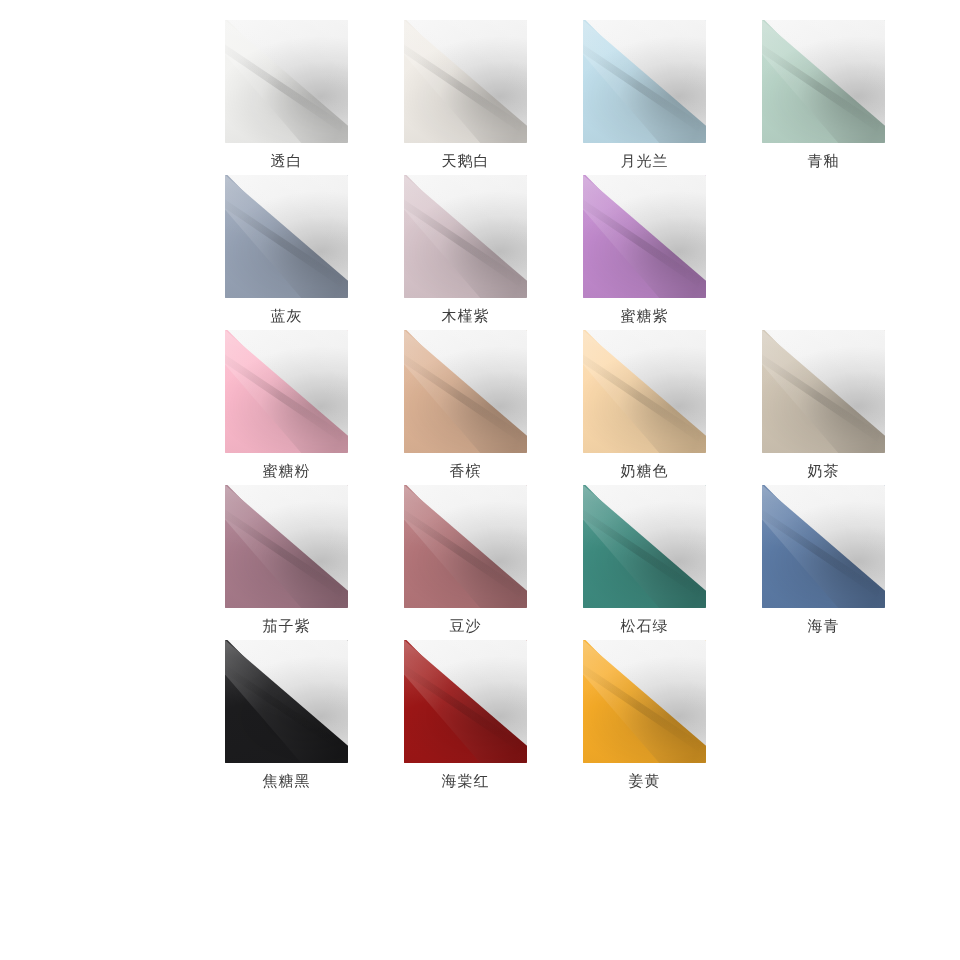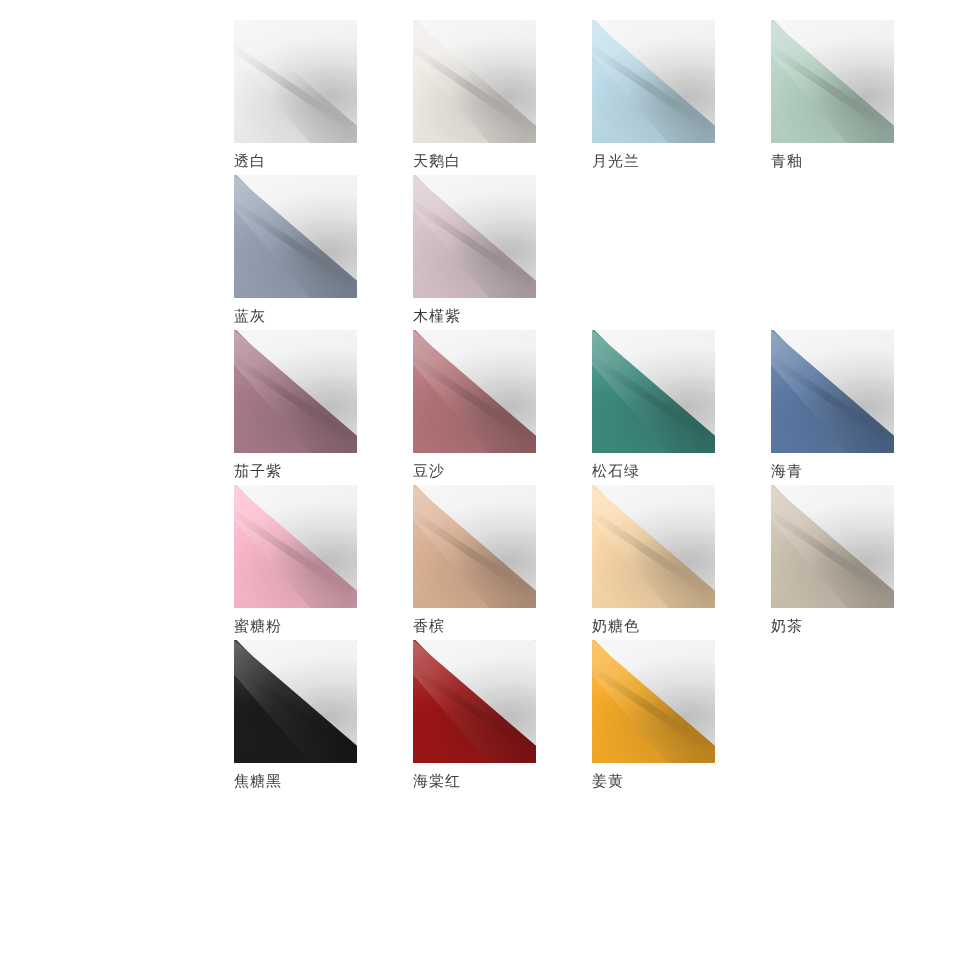--- a/index.html
+++ b/index.html
@@ -28,21 +28,21 @@
   .swatch-row {
     display: flex;
     flex-direction: row;
     gap: 30px;
     height: 155px;
   }
   .swatch-cell {
     width: 105px;
     display: flex;
     flex-direction: column;
-    align-items: flex-start;
+    align-items: center;
     padding-left: 44px;
   }
   .swatch-cell.empty {
     visibility: hidden;
   }
   .swatch-image {
     position: relative;
     width: 123px;
     height: 123px;
     overflow: hidden;
@@ -198,20 +198,82 @@
             <div class="paper-base"></div>
             <div class="paper-white"></div>
             <div class="paper-front"></div>
             <div class="paper-flap"></div>
             <div class="paper-crease"></div>
             <div class="paper-shade"></div>
             <div class="paper-sheen"></div>
           </div>
           <div class="swatch-label">木槿紫</div>
         </div>
+        <div class="swatch-cell">
+          <div class="swatch-image" title="#c189cd" style="--c: #c189cd;">
+            <div class="paper-base"></div>
+            <div class="paper-white"></div>
+            <div class="paper-front"></div>
+            <div class="paper-flap"></div>
+            <div class="paper-crease"></div>
+            <div class="paper-shade"></div>
+            <div class="paper-sheen"></div>
+          </div>
+          <div class="swatch-label">蜜糖紫</div>
+        </div>
+      </div>
+      <div class="swatch-row">
+        <div class="swatch-cell">
+          <div class="swatch-image" title="#fbb9cb" style="--c: #fbb9cb;">
+            <div class="paper-base"></div>
+            <div class="paper-white"></div>
+            <div class="paper-front"></div>
+            <div class="paper-flap"></div>
+            <div class="paper-crease"></div>
+            <div class="paper-shade"></div>
+            <div class="paper-sheen"></div>
+          </div>
+          <div class="swatch-label">蜜糖粉</div>
+        </div>
+        <div class="swatch-cell">
+          <div class="swatch-image" title="#ddb395" style="--c: #ddb395;">
+            <div class="paper-base"></div>
+            <div class="paper-white"></div>
+            <div class="paper-front"></div>
+            <div class="paper-flap"></div>
+            <div class="paper-crease"></div>
+            <div class="paper-shade"></div>
+            <div class="paper-sheen"></div>
+          </div>
+          <div class="swatch-label">香槟</div>
+        </div>
+        <div class="swatch-cell">
+          <div class="swatch-image" title="#fbd9ab" style="--c: #fbd9ab;">
+            <div class="paper-base"></div>
+            <div class="paper-white"></div>
+            <div class="paper-front"></div>
+            <div class="paper-flap"></div>
+            <div class="paper-crease"></div>
+            <div class="paper-shade"></div>
+            <div class="paper-sheen"></div>
+          </div>
+          <div class="swatch-label">奶糖色</div>
+        </div>
+        <div class="swatch-cell">
+          <div class="swatch-image" title="#cfc4b3" style="--c: #cfc4b3;">
+            <div class="paper-base"></div>
+            <div class="paper-white"></div>
+            <div class="paper-front"></div>
+            <div class="paper-flap"></div>
+            <div class="paper-crease"></div>
+            <div class="paper-shade"></div>
+            <div class="paper-sheen"></div>
+          </div>
+          <div class="swatch-label">奶茶</div>
+        </div>
       </div>
       <div class="swatch-row">
         <div class="swatch-cell">
           <div class="swatch-image" title="#a87b8b" style="--c: #a87b8b;">
             <div class="paper-base"></div>
             <div class="paper-white"></div>
             <div class="paper-front"></div>
             <div class="paper-flap"></div>
             <div class="paper-crease"></div>
             <div class="paper-shade"></div>
@@ -247,70 +309,20 @@
           <div class="swatch-image" title="#5c7ba6" style="--c: #5c7ba6;">
             <div class="paper-base"></div>
             <div class="paper-white"></div>
             <div class="paper-front"></div>
             <div class="paper-flap"></div>
             <div class="paper-crease"></div>
             <div class="paper-shade"></div>
             <div class="paper-sheen"></div>
           </div>
           <div class="swatch-label">海青</div>
-        </div>
-      </div>
-      <div class="swatch-row">
-        <div class="swatch-cell">
-          <div class="swatch-image" title="#fbb9cb" style="--c: #fbb9cb;">
-            <div class="paper-base"></div>
-            <div class="paper-white"></div>
-            <div class="paper-front"></div>
-            <div class="paper-flap"></div>
-            <div class="paper-crease"></div>
-            <div class="paper-shade"></div>
-            <div class="paper-sheen"></div>
-          </div>
-          <div class="swatch-label">蜜糖粉</div>
-        </div>
-        <div class="swatch-cell">
-          <div class="swatch-image" title="#ddb395" style="--c: #ddb395;">
-            <div class="paper-base"></div>
-            <div class="paper-white"></div>
-            <div class="paper-front"></div>
-            <div class="paper-flap"></div>
-            <div class="paper-crease"></div>
-            <div class="paper-shade"></div>
-            <div class="paper-sheen"></div>
-          </div>
-          <div class="swatch-label">香槟</div>
-        </div>
-        <div class="swatch-cell">
-          <div class="swatch-image" title="#fbd9ab" style="--c: #fbd9ab;">
-            <div class="paper-base"></div>
-            <div class="paper-white"></div>
-            <div class="paper-front"></div>
-            <div class="paper-flap"></div>
-            <div class="paper-crease"></div>
-            <div class="paper-shade"></div>
-            <div class="paper-sheen"></div>
-          </div>
-          <div class="swatch-label">奶糖色</div>
-        </div>
-        <div class="swatch-cell">
-          <div class="swatch-image" title="#cfc4b3" style="--c: #cfc4b3;">
-            <div class="paper-base"></div>
-            <div class="paper-white"></div>
-            <div class="paper-front"></div>
-            <div class="paper-flap"></div>
-            <div class="paper-crease"></div>
-            <div class="paper-shade"></div>
-            <div class="paper-sheen"></div>
-          </div>
-          <div class="swatch-label">奶茶</div>
         </div>
       </div>
       <div class="swatch-row">
         <div class="swatch-cell">
           <div class="swatch-image" title="#1c1c1e" style="--c: #1c1c1e;">
             <div class="paper-base"></div>
             <div class="paper-white"></div>
             <div class="paper-front"></div>
             <div class="paper-flap"></div>
             <div class="paper-crease"></div>

